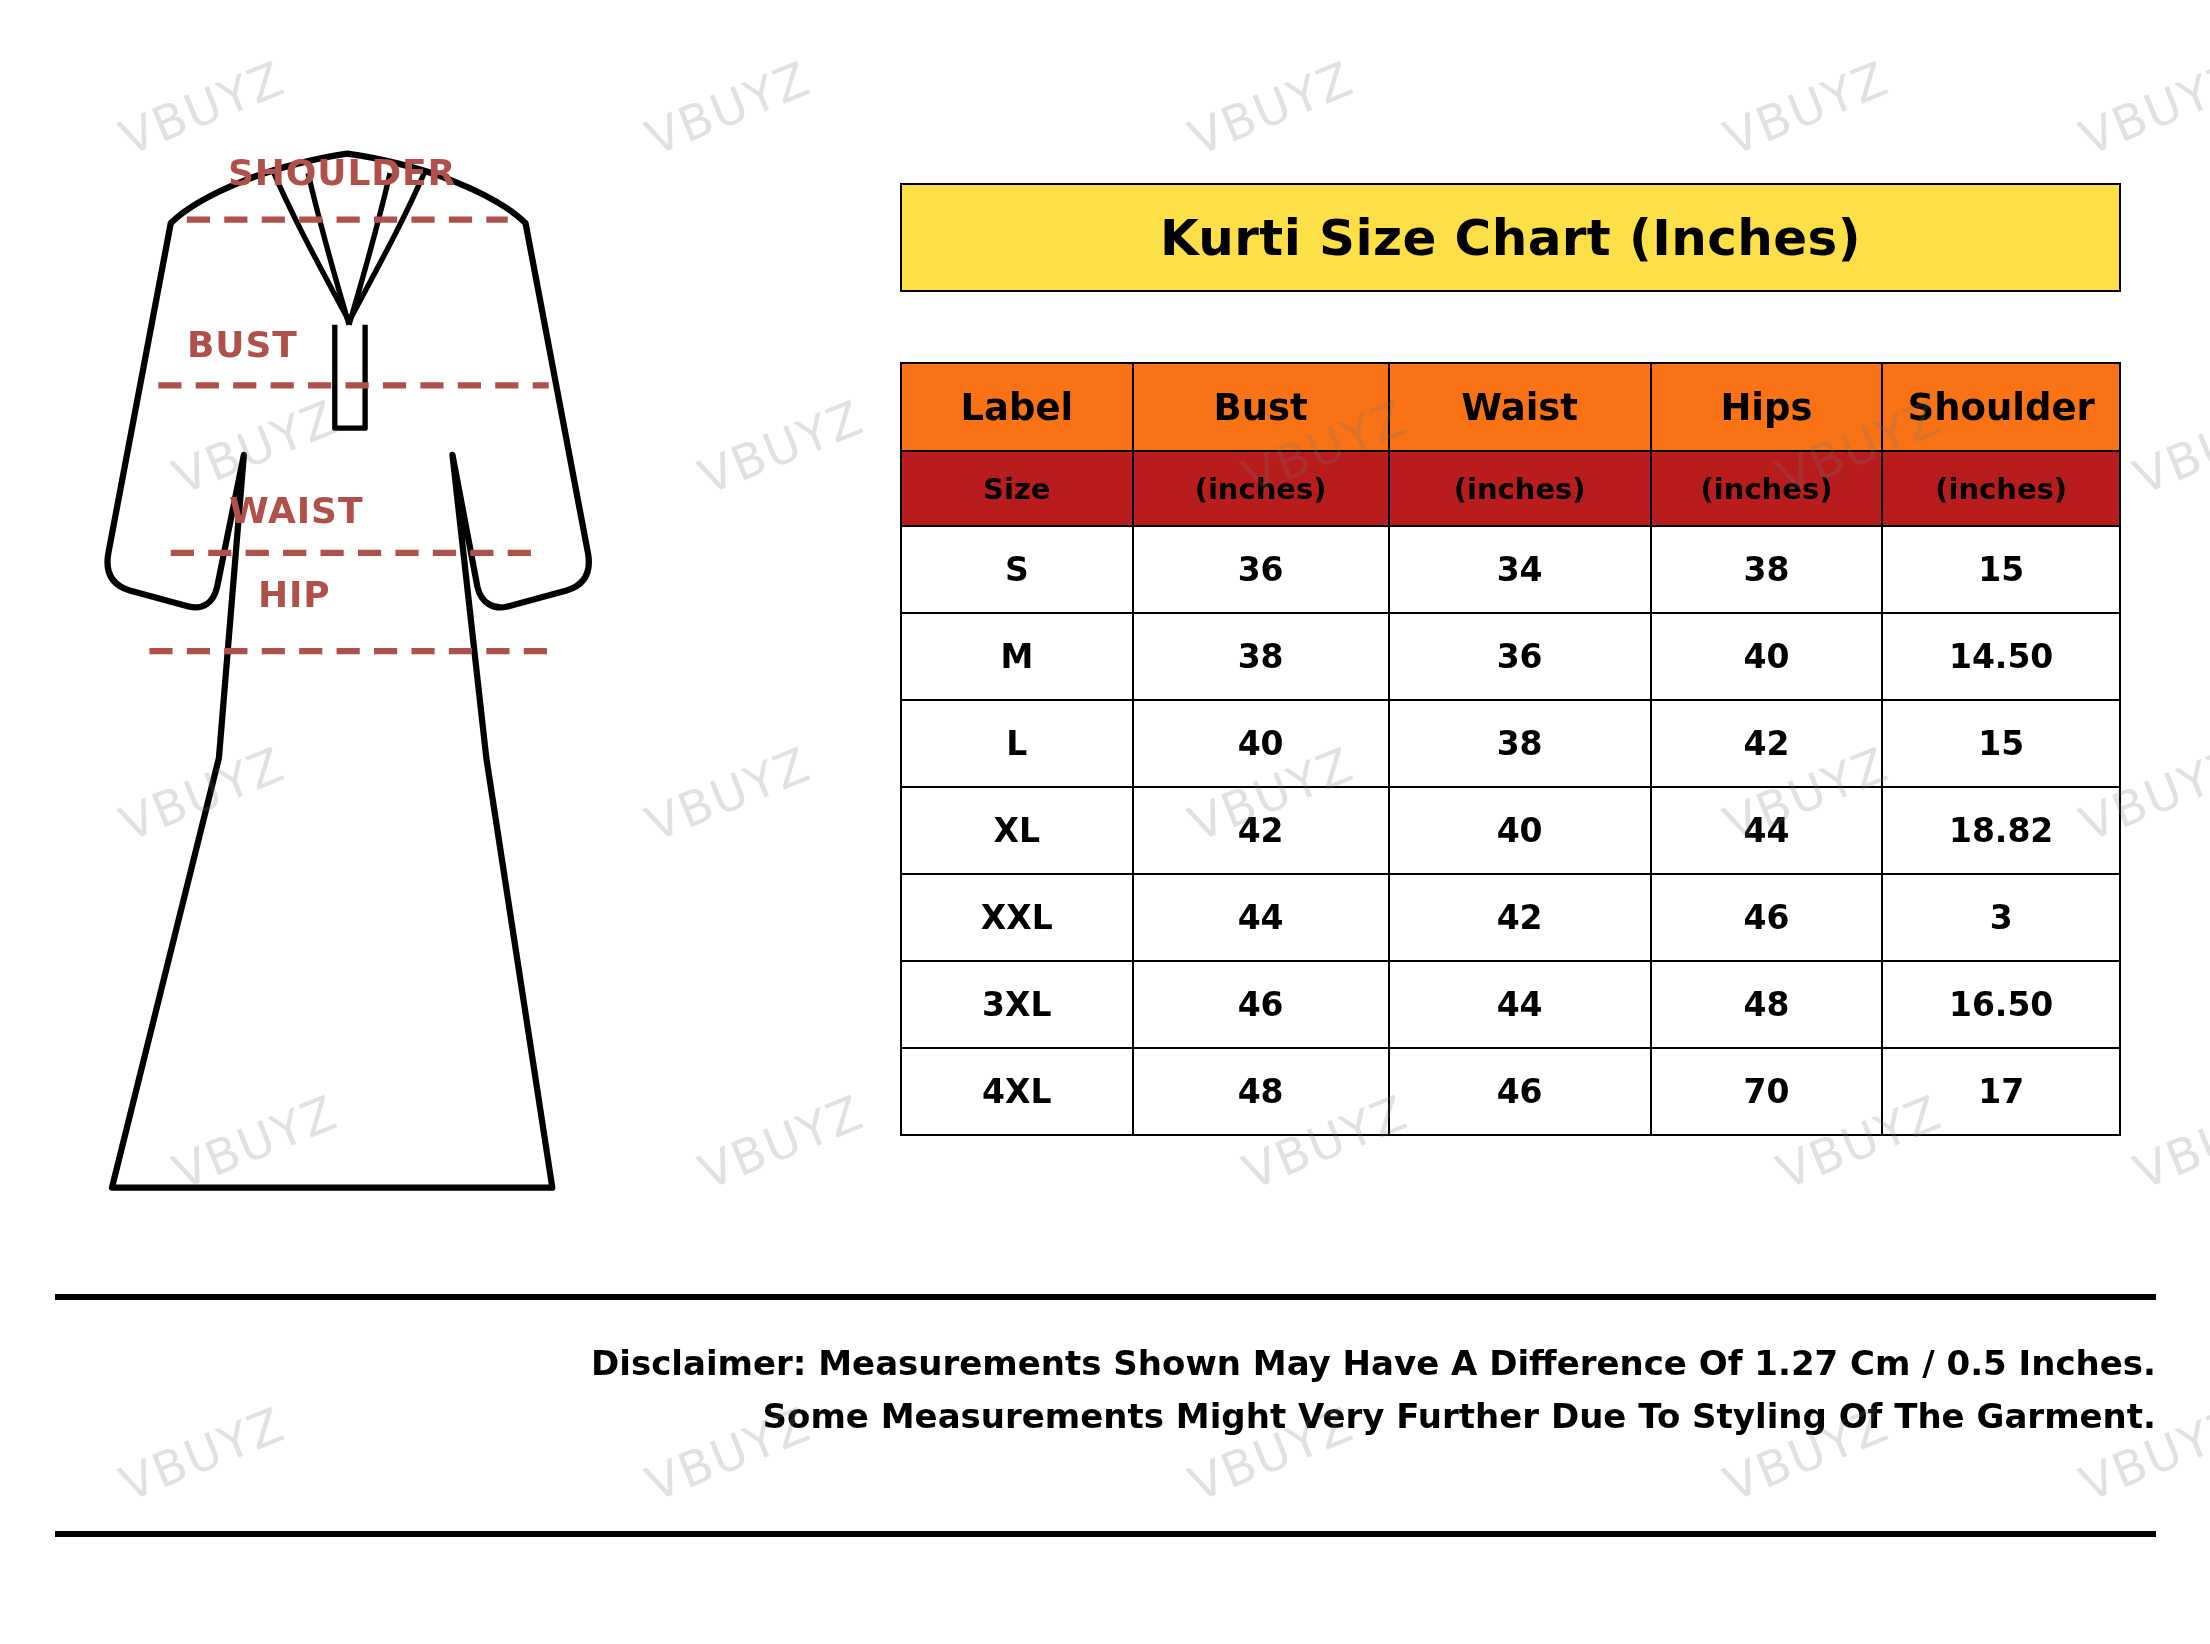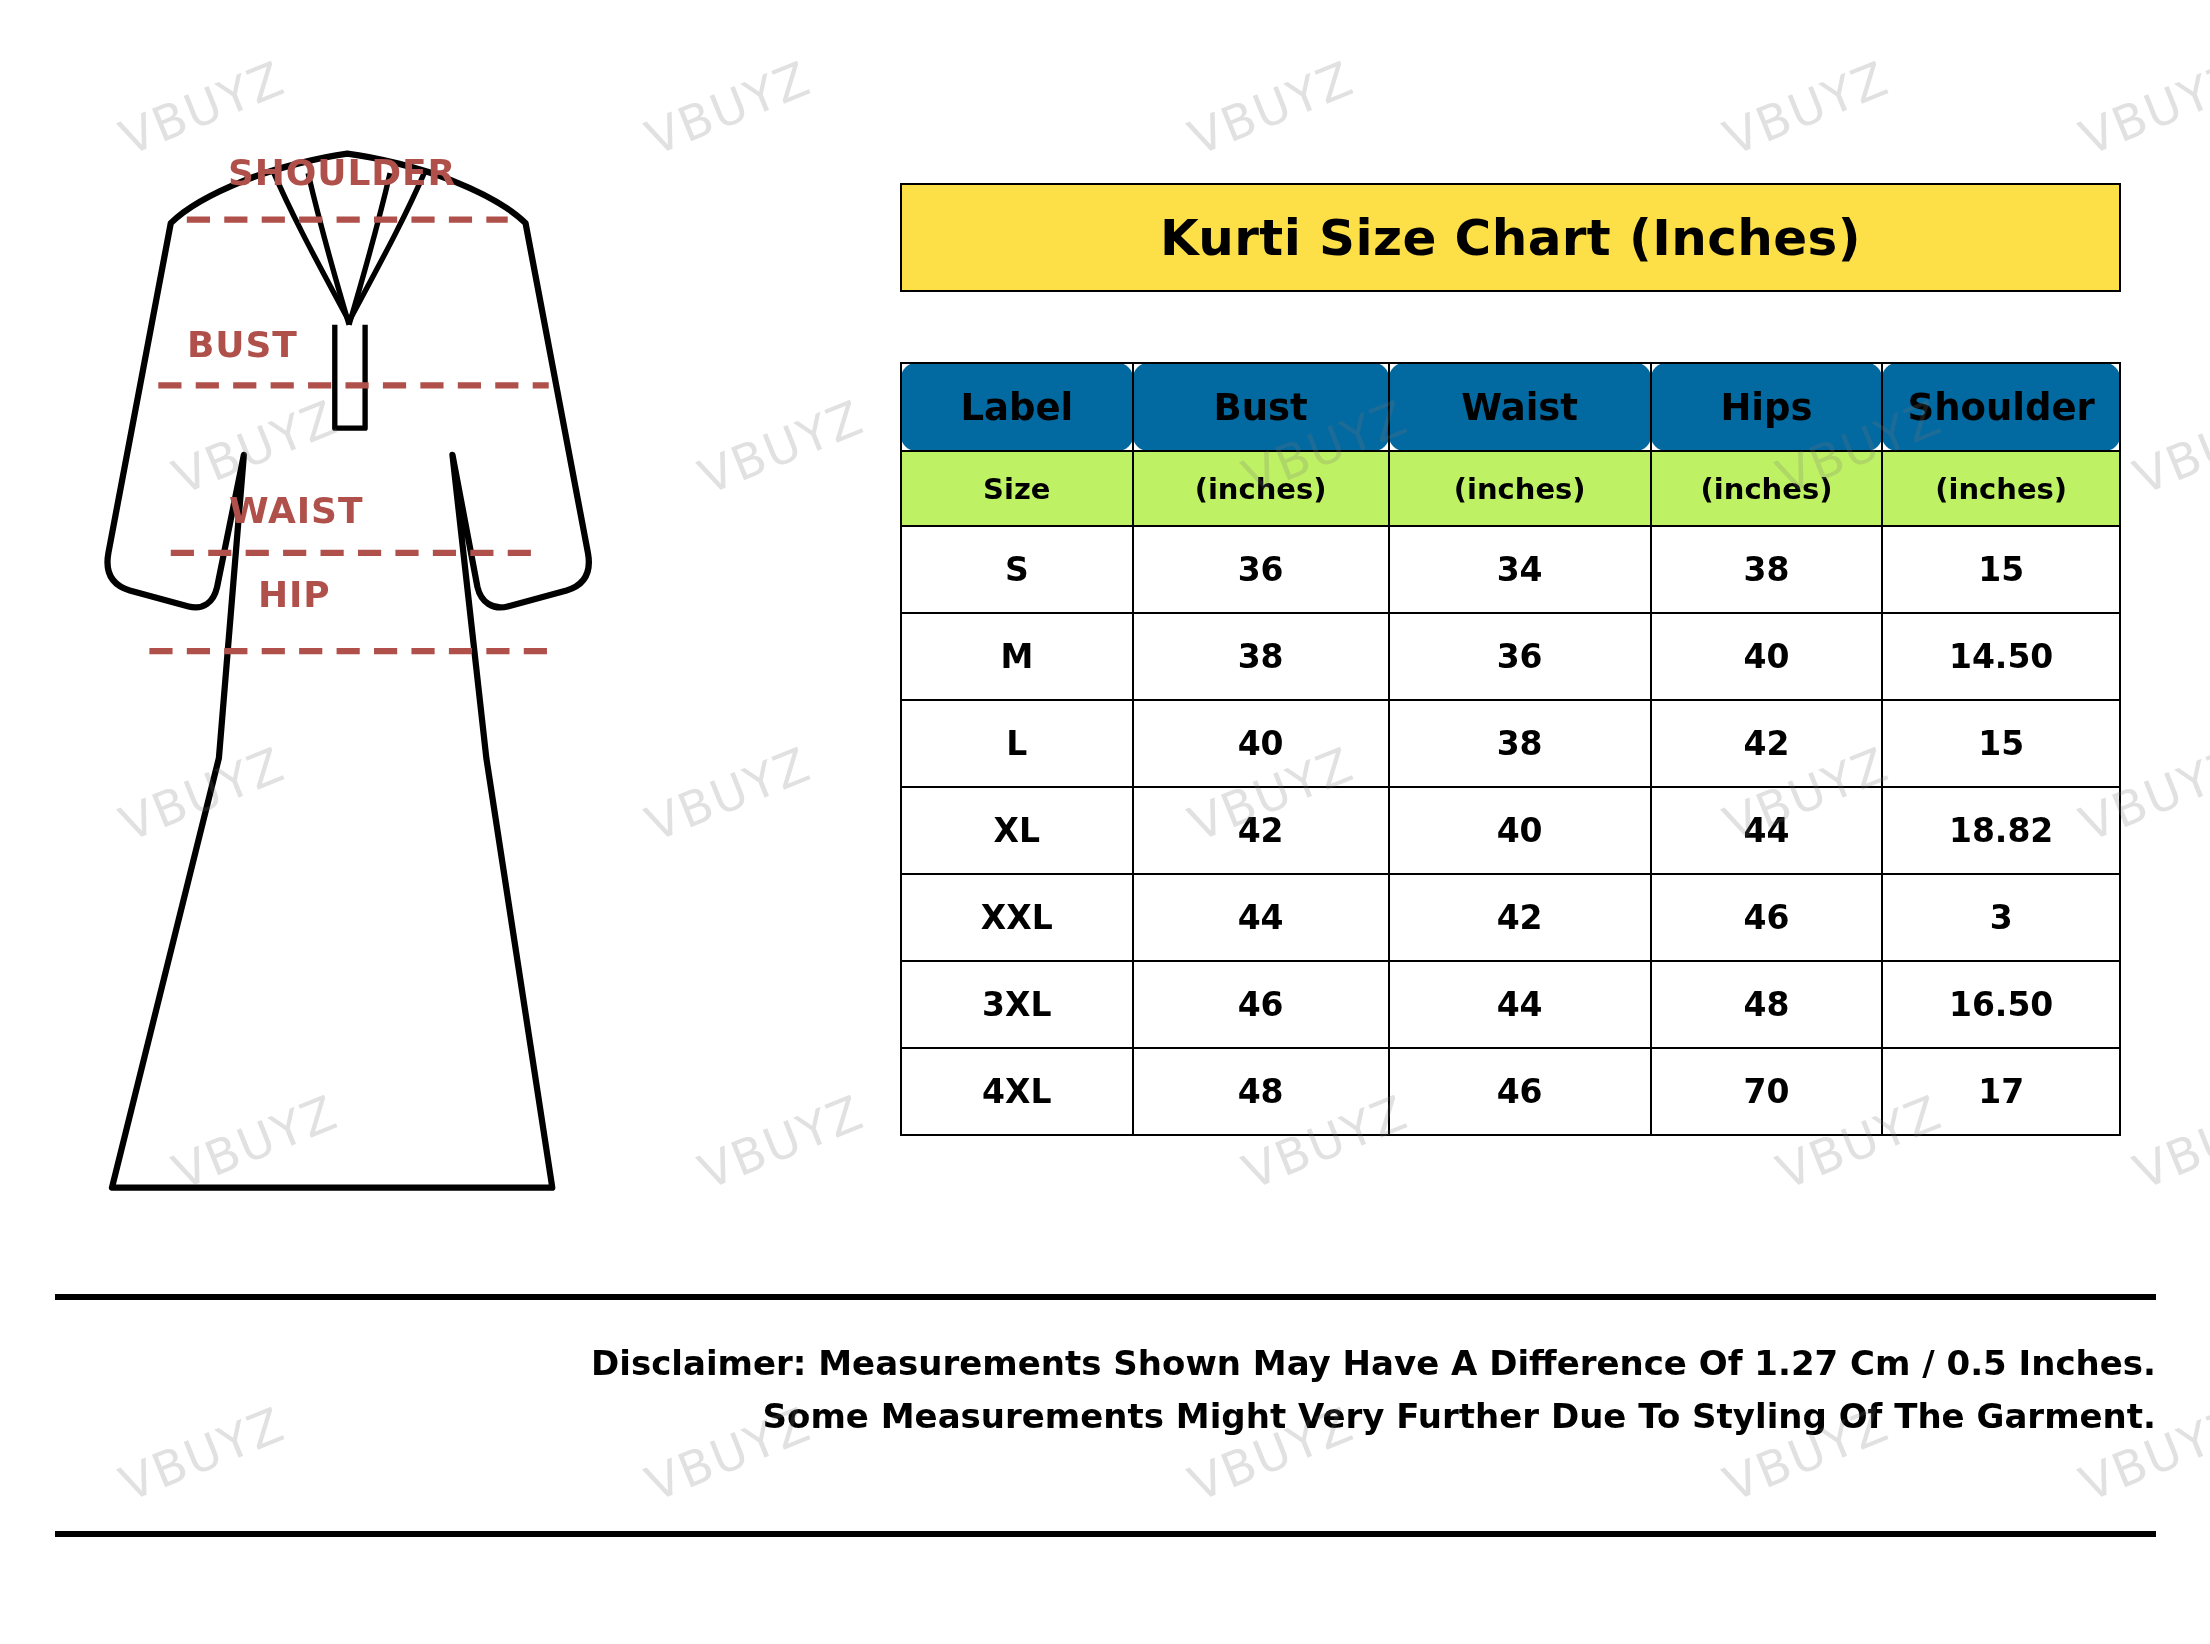--- a/index.html
+++ b/index.html
@@ -78,29 +78,28 @@
     width: 100%;
     table-layout: fixed;
   }
   table#size-table td,
   table#size-table th {
     border: 2.7px solid #000000;
     text-align: center;
     color: #000000;
   }
   thead th {
-    background: #0369a1;
+    background: #f97316;
     font-size: 37px;
     font-weight: bold;
     height: 86px;
     padding: 0 3.6px;
-    border-radius: 15px;
   }
   tr.units-row td {
-    background: #bef264;
+    background: #b91c1c;
     font-size: 29px;
     font-weight: bold;
     height: 71px;
   }
   tbody.body-rows td {
     background: #ffffff;
     font-size: 33px;
     font-weight: bold;
     height: 83px;
   }

